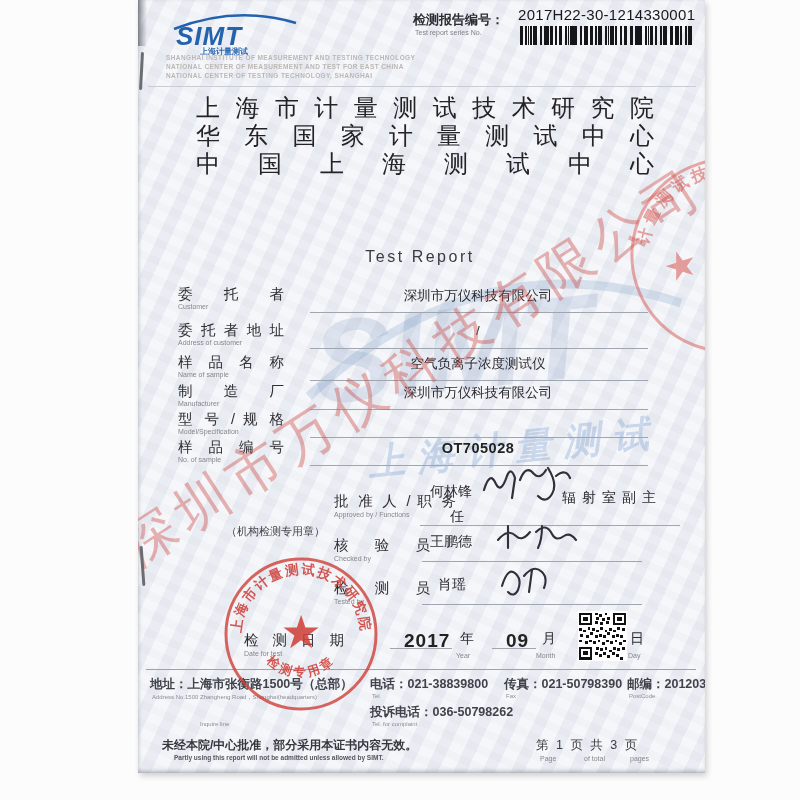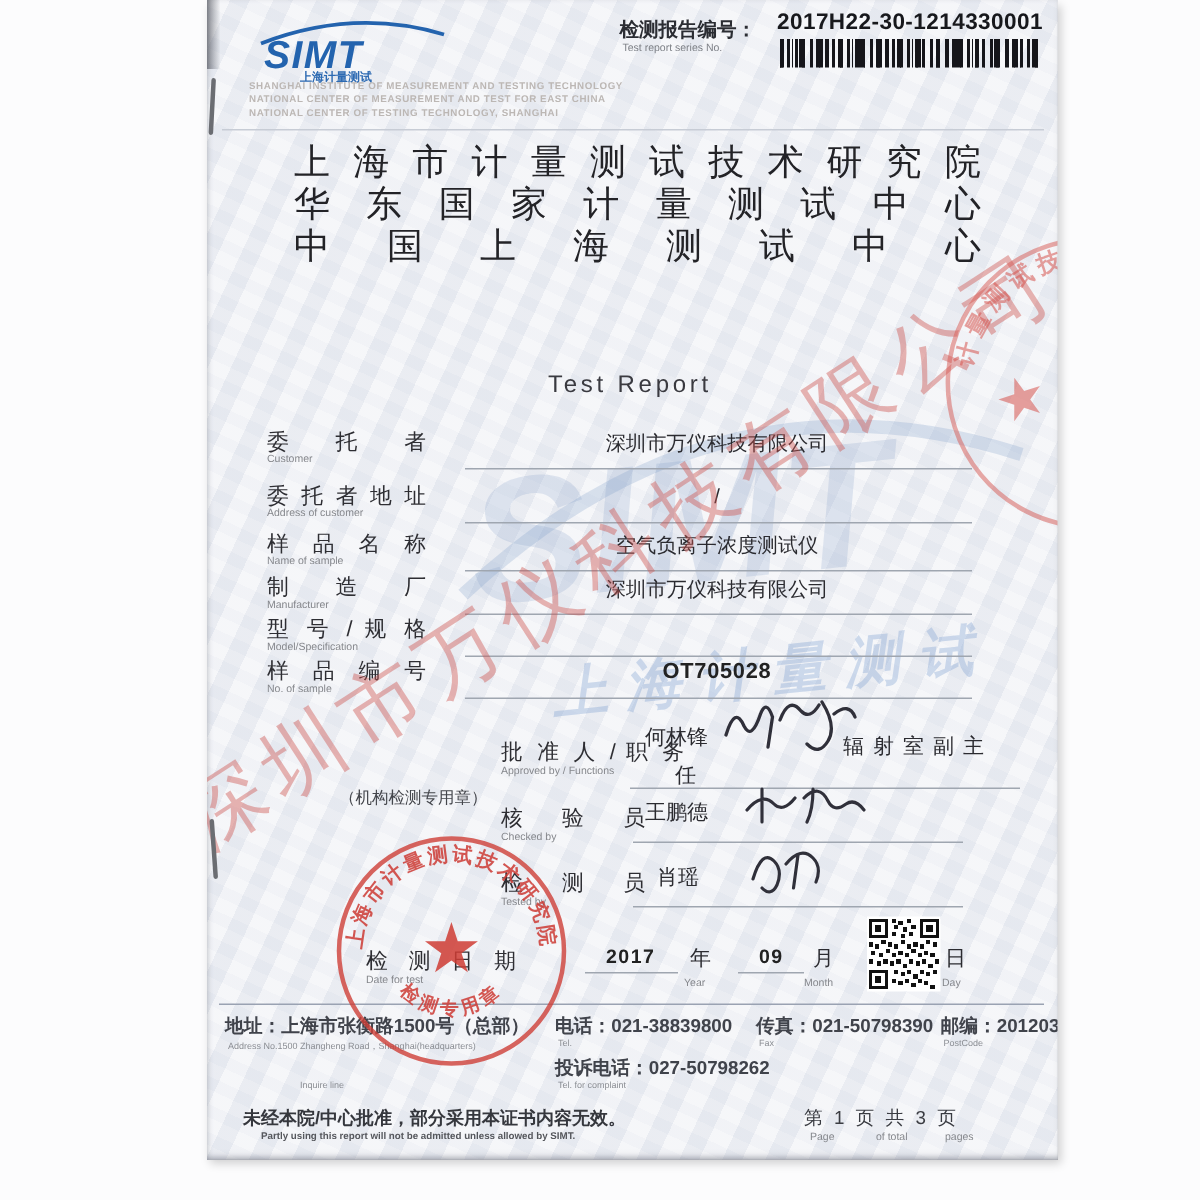--- a/index.html
+++ b/index.html
@@ -20,21 +20,21 @@
                 inset 2px 0 4px -2px rgba(110,115,130,.4),
                 2px 3px 6px rgba(0,0,0,.18);
   }
   
   .logo-svg{position:absolute;left:28px;top:14px;}
   .org-lines{position:absolute;left:28px;top:53px;line-height:9px;}
   .org-lines div{font-size:6.5px;letter-spacing:.4px;color:#bcb7b4;font-weight:700;}
   .hdr-divider{position:absolute;left:10px;top:86px;width:548px;border-bottom:1px solid #c7ccd5;}
   .repno-label{position:absolute;left:275px;top:11px;font-size:13px;font-weight:600;color:#2b2d33;}
   .repno-en{position:absolute;left:277px;top:29px;font-size:7px;color:#7e8187;}
-  .repno-value{position:absolute;left:380px;top:6px;font-size:15px;font-weight:700;color:#17181c;letter-spacing:.3px;}
+  .repno-value{position:absolute;left:380px;top:6px;font-size:15px;font-weight:400;color:#17181c;letter-spacing:.3px;}
   .barcode{
     position:absolute;left:382px;top:26px;width:172px;height:19px;
     background:
       repeating-linear-gradient(90deg,#15151a 0 2px,transparent 2px 5px),
       repeating-linear-gradient(90deg,#15151a 0 1px,transparent 1px 8px),
       repeating-linear-gradient(90deg,#15151a 0 3px,transparent 3px 13px);
   }
   
   .org-title{position:absolute;left:58px;width:458px;font-size:24px;font-weight:400;color:#232327;
     text-align:justify;text-align-last:justify;white-space:nowrap;}
@@ -55,21 +55,21 @@
   
   .slabel{position:absolute;font-size:14.5px;color:#2e2e33;font-weight:500;
     text-align:justify;text-align-last:justify;white-space:nowrap;}
   .sen{position:absolute;font-size:7px;color:#85878c;}
   .sname{position:absolute;font-size:14px;color:#2b2b30;}
   .sline{position:absolute;border-bottom:1px solid #9fa6b0;}
   .sig{position:absolute;}
   .org-note{position:absolute;left:88px;top:524px;font-size:11px;color:#44464c;}
   
   .dunit{position:absolute;font-size:14px;color:#2b2b30;}
-  .dval{position:absolute;font-size:13px;color:#222;font-weight:600;letter-spacing:1px;}
+  .dval{position:absolute;font-size:19px;color:#222;font-weight:600;letter-spacing:1px;}
   .dlen{position:absolute;font-size:7px;color:#85878c;}
   
   .qr{position:absolute;left:440px;top:611px;width:47px;height:48px;background:#fff;padding:1px;}
   
   .ft-divider{position:absolute;left:8px;top:669px;width:550px;border-bottom:1.5px solid #9aa2b2;}
   .ft{position:absolute;font-size:12.5px;font-weight:600;color:#40434b;white-space:nowrap;}
   .ften{position:absolute;font-size:6px;color:#8b8e94;white-space:nowrap;}
   .note-cn{position:absolute;left:24px;top:737px;font-size:12px;font-weight:600;color:#35373d;}
   .note-en{position:absolute;left:36px;top:754px;font-size:6.5px;font-weight:700;color:#55575c;}
   .pageline{position:absolute;left:398px;top:737px;font-size:12.5px;color:#3a3c42;letter-spacing:2px;font-weight:500;}
@@ -225,21 +225,21 @@
   <div class="ft-divider"></div>
   <div class="ft" style="left:12px;top:676px">地址：上海市张衡路1500号（总部）</div>
   <div class="ften" style="left:14px;top:693px">Address No.1500 Zhangheng Road，Shanghai(headquarters)</div>
   <div class="ft" style="left:232px;top:676px">电话：021-38839800</div>
   <div class="ften" style="left:234px;top:693px">Tel.</div>
   <div class="ft" style="left:366px;top:676px">传真：021-50798390</div>
   <div class="ften" style="left:368px;top:693px">Fax</div>
   <div class="ft" style="left:489px;top:676px">邮编：201203</div>
   <div class="ften" style="left:491px;top:693px">PostCode</div>
   <div class="ften" style="left:62px;top:721px">Inquire line</div>
-  <div class="ft" style="left:232px;top:704px">投诉电话：027-50798262</div>
+  <div class="ft" style="left:232px;top:704px">投诉电话：036-50798262</div>
   <div class="ften" style="left:234px;top:721px">Tel. for complaint</div>
 
   <div class="note-cn">未经本院/中心批准，部分采用本证书内容无效。</div>
   <div class="note-en">Partly using this report will not be admitted unless allowed by SIMT.</div>
   <div class="pageline">第 1 页 共 3 页</div>
   <div class="pgen" style="left:402px">Page</div>
   <div class="pgen" style="left:446px">of total</div>
   <div class="pgen" style="left:492px">pages</div>
 
   <div class="wm-red">深圳市万仪科技有限公司</div>

